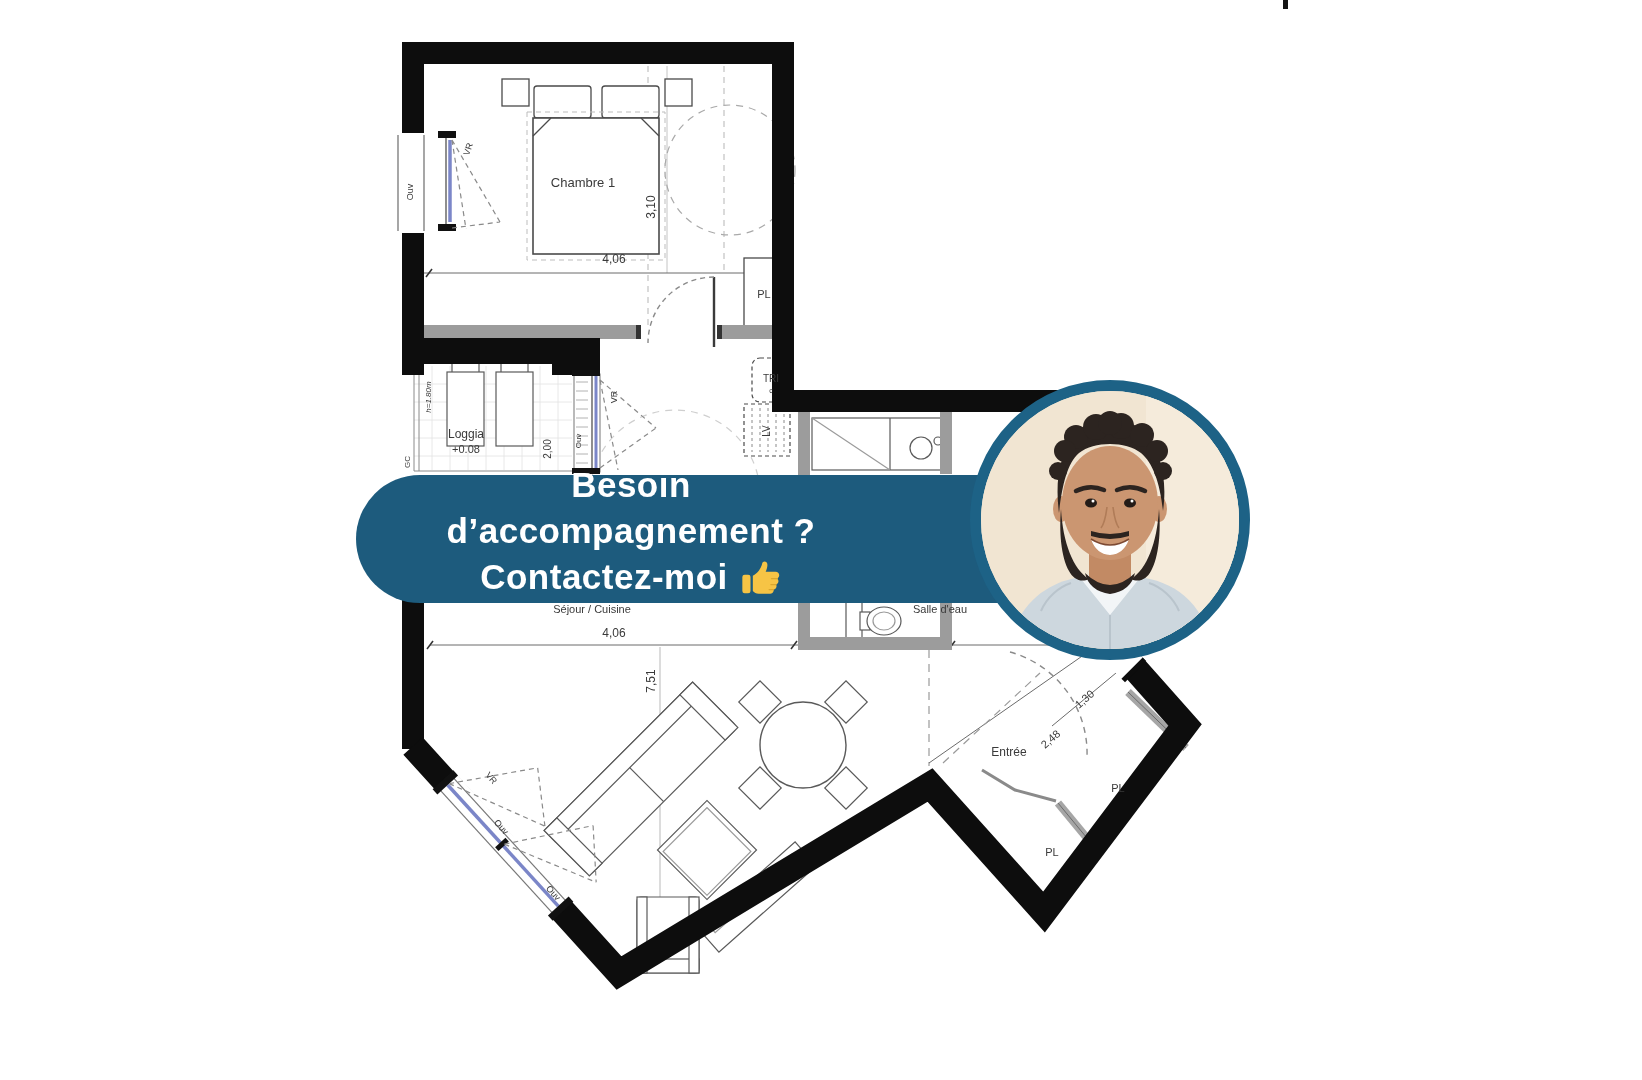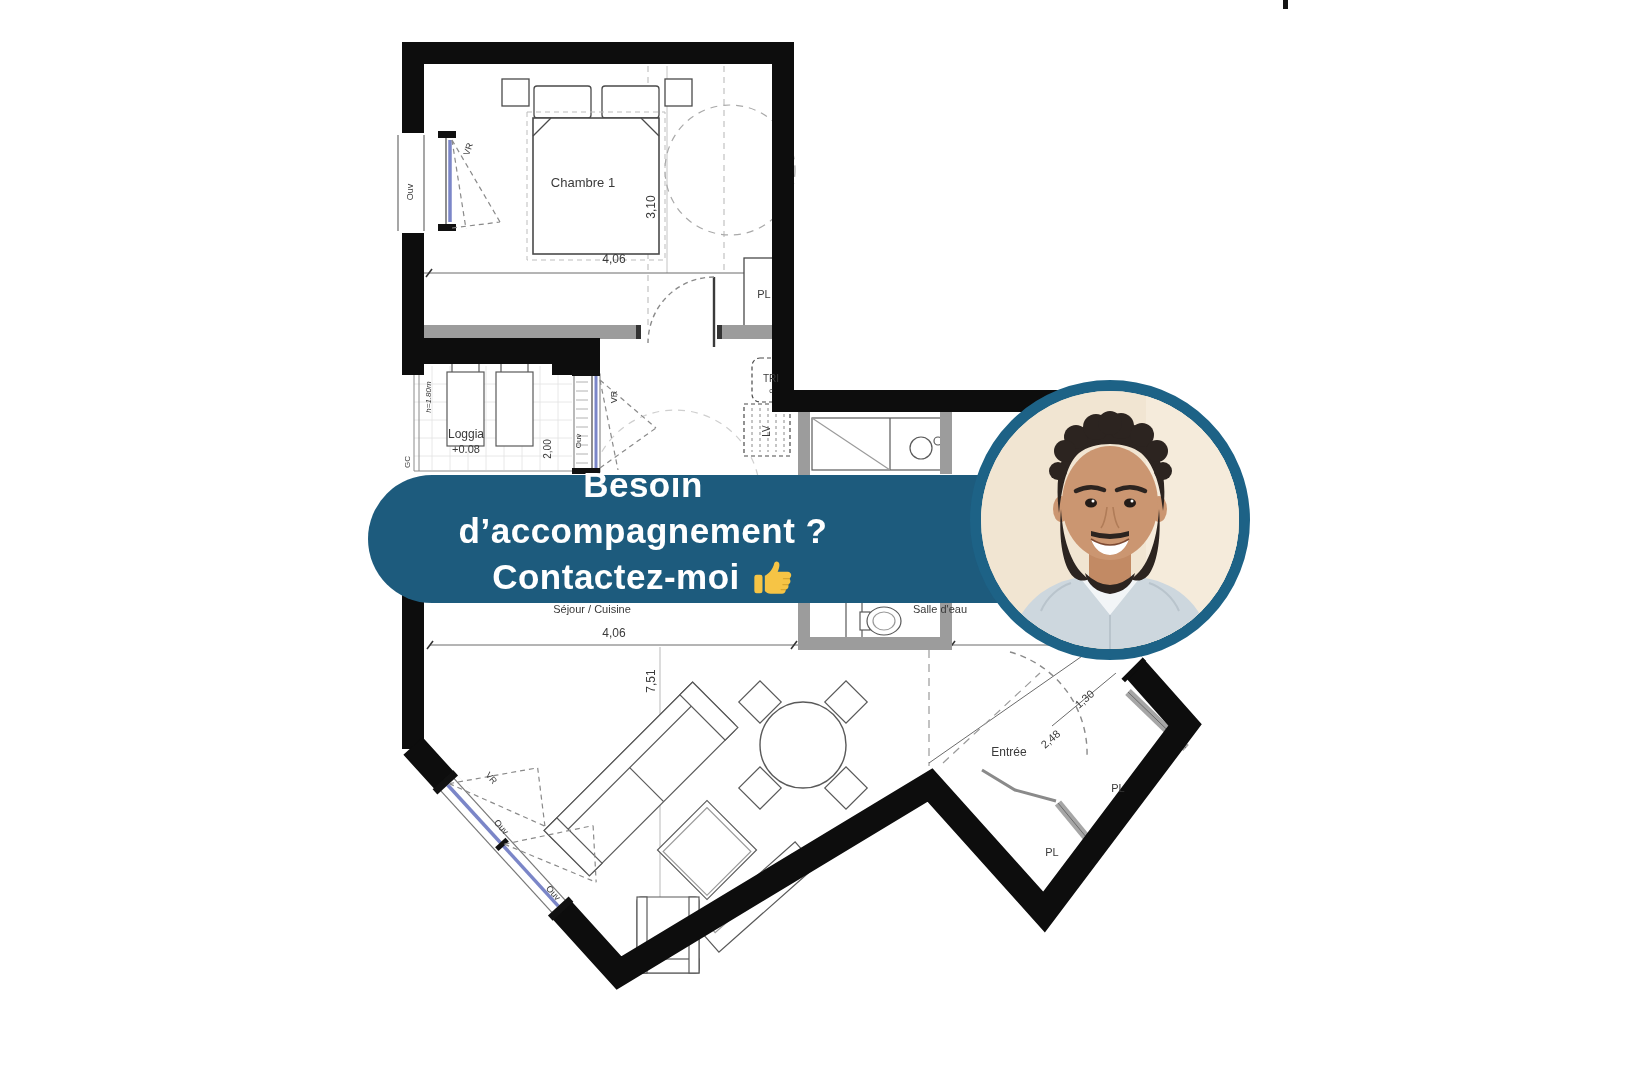--- a/index.html
+++ b/index.html
@@ -2,21 +2,21 @@
 <html><head>
 <meta charset="utf-8">
 <style>
   html,body{margin:0;padding:0;background:#fff;}
   .stage{position:relative;width:1642px;height:1080px;background:#fff;overflow:hidden;
          font-family:"Liberation Sans",sans-serif;}
   .plan-svg{position:absolute;left:0;top:0;z-index:1;}
   .plan-svg text{font-family:"Liberation Sans",sans-serif;fill:#3a3a3a;}
   .artifact{position:absolute;left:1283px;top:0;width:5px;height:9px;background:#141414;z-index:2;}
 
-  .banner{position:absolute;left:368px;top:475px;width:740px;height:128px;
+  .banner{position:absolute;left:356px;top:475px;width:740px;height:128px;
           background:#1d5b7d;border-radius:64px;z-index:5;
           display:flex;flex-direction:column;justify-content:center;
           padding:0 250px 16px 60px;box-sizing:border-box;cursor:pointer;}
   .banner .b1{color:#fff;font-size:35px;font-weight:bold;text-align:center;line-height:46px;letter-spacing:.5px;}
   .banner .b2row{display:flex;align-items:center;justify-content:center;gap:12px;}
   .banner .b2{color:#fff;font-size:35px;font-weight:bold;line-height:46px;letter-spacing:.5px;}
 
   .photo{position:absolute;left:970px;top:380px;width:258px;height:258px;border-radius:50%;
          border:11px solid #1d6286;background:#f1e5d2;overflow:hidden;z-index:6;}
 </style>

